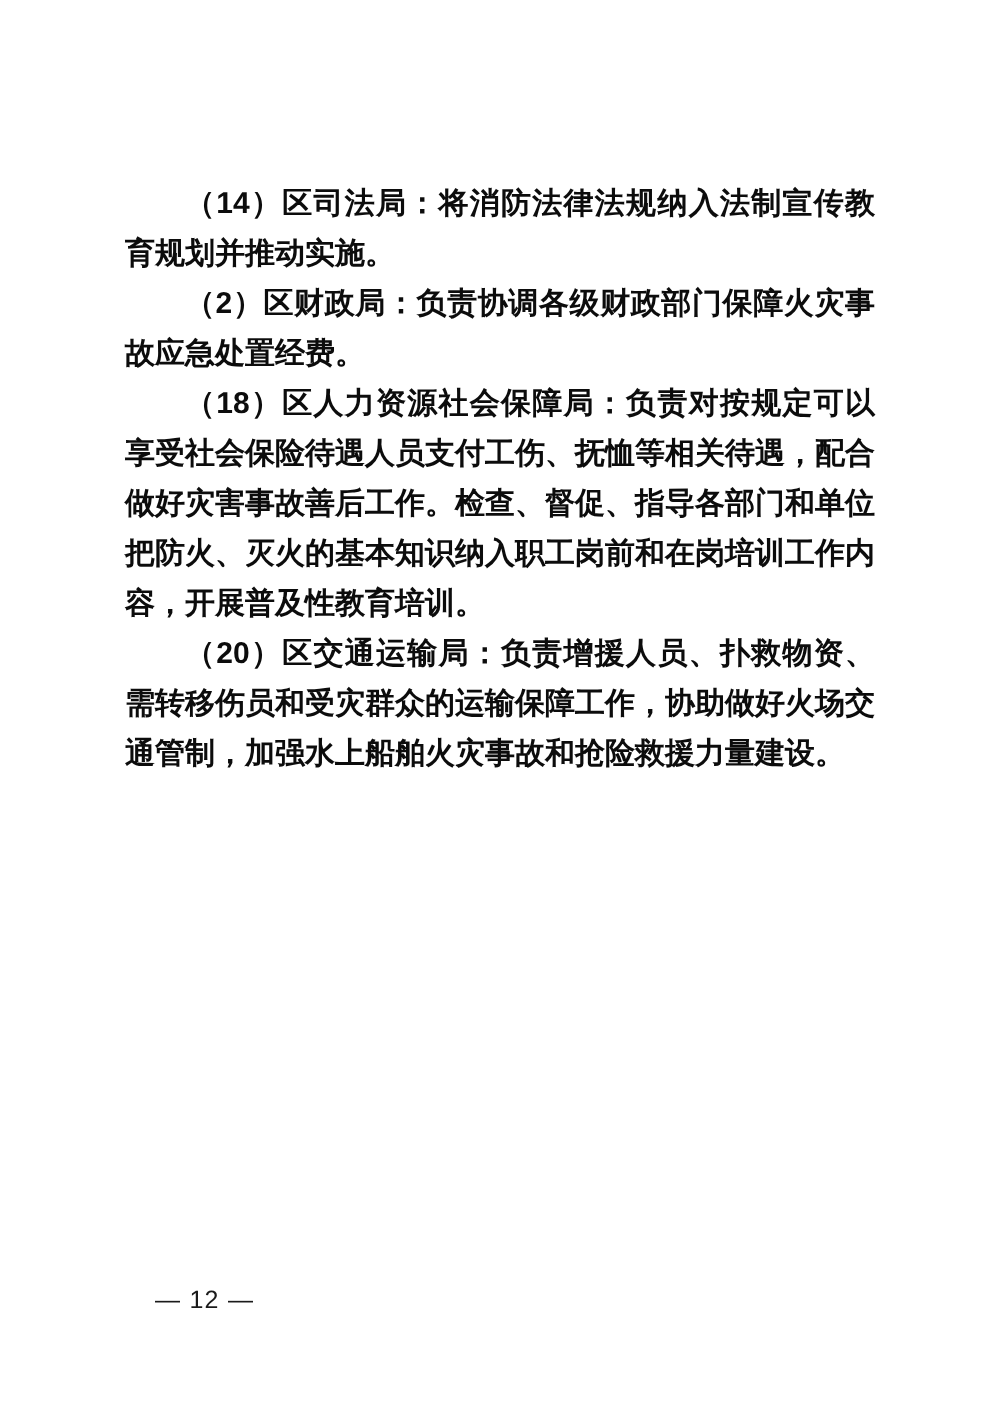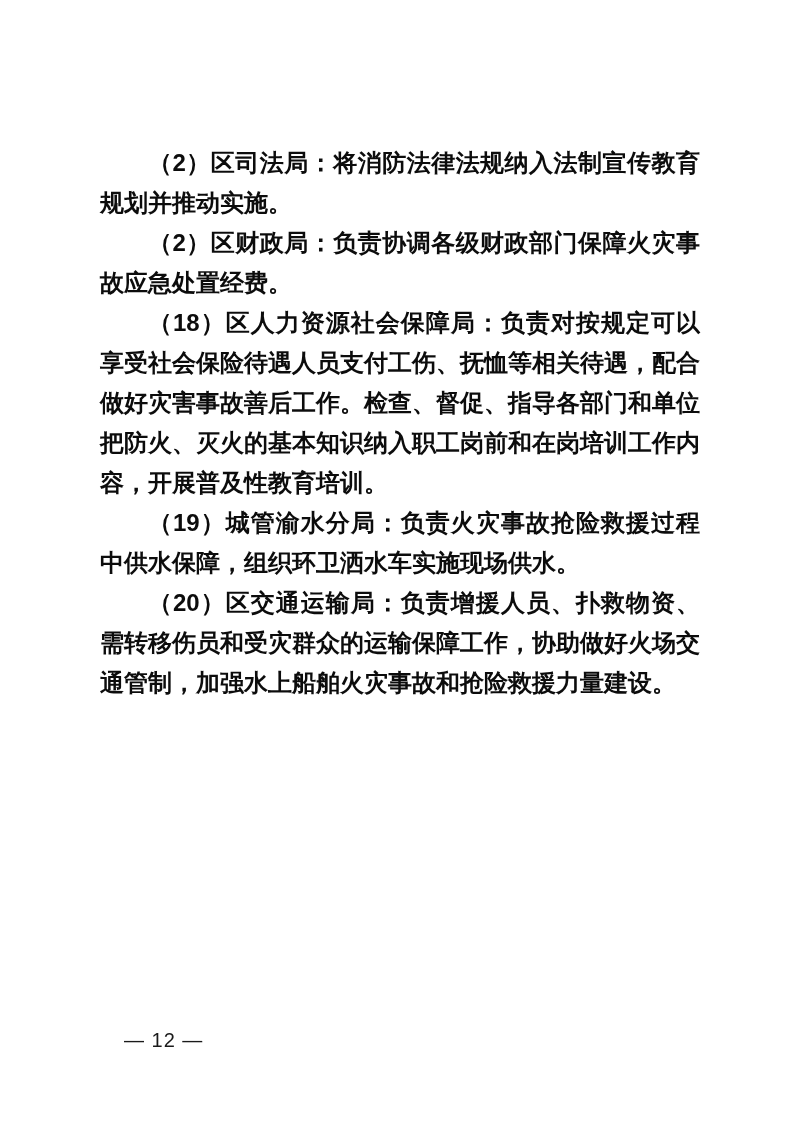--- a/index.html
+++ b/index.html
@@ -42,22 +42,21 @@
     letter-spacing: 1px;
     white-space: nowrap;
   }
 </style>
 </head>
 <body>
 
 <div class="page">
 
   <div class="doc-body">
-    <p>（2）区司法局：将消防法律法规纳入法制宣传教育规划并推动实施。</p>
+    <p>（14）区司法局：将消防法律法规纳入法制宣传教育规划并推动实施。</p>
     <p>（2）区财政局：负责协调各级财政部门保障火灾事故应急处置经费。</p>
     <p>（18）区人力资源社会保障局：负责对按规定可以享受社会保险待遇人员支付工伤、抚恤等相关待遇，配合做好灾害事故善后工作。检查、督促、指导各部门和单位把防火、灭火的基本知识纳入职工岗前和在岗培训工作内容，开展普及性教育培训。</p>
-    <p>（19）城管渝水分局：负责火灾事故抢险救援过程中供水保障，组织环卫洒水车实施现场供水。</p>
     <p>（20）区交通运输局：负责增援人员、扑救物资、需转移伤员和受灾群众的运输保障工作，协助做好火场交通管制，加强水上船舶火灾事故和抢险救援力量建设。</p>
   </div>
 
   <div class="page-number">— 12 —</div>
 
 </div>
 
 </body></html>

